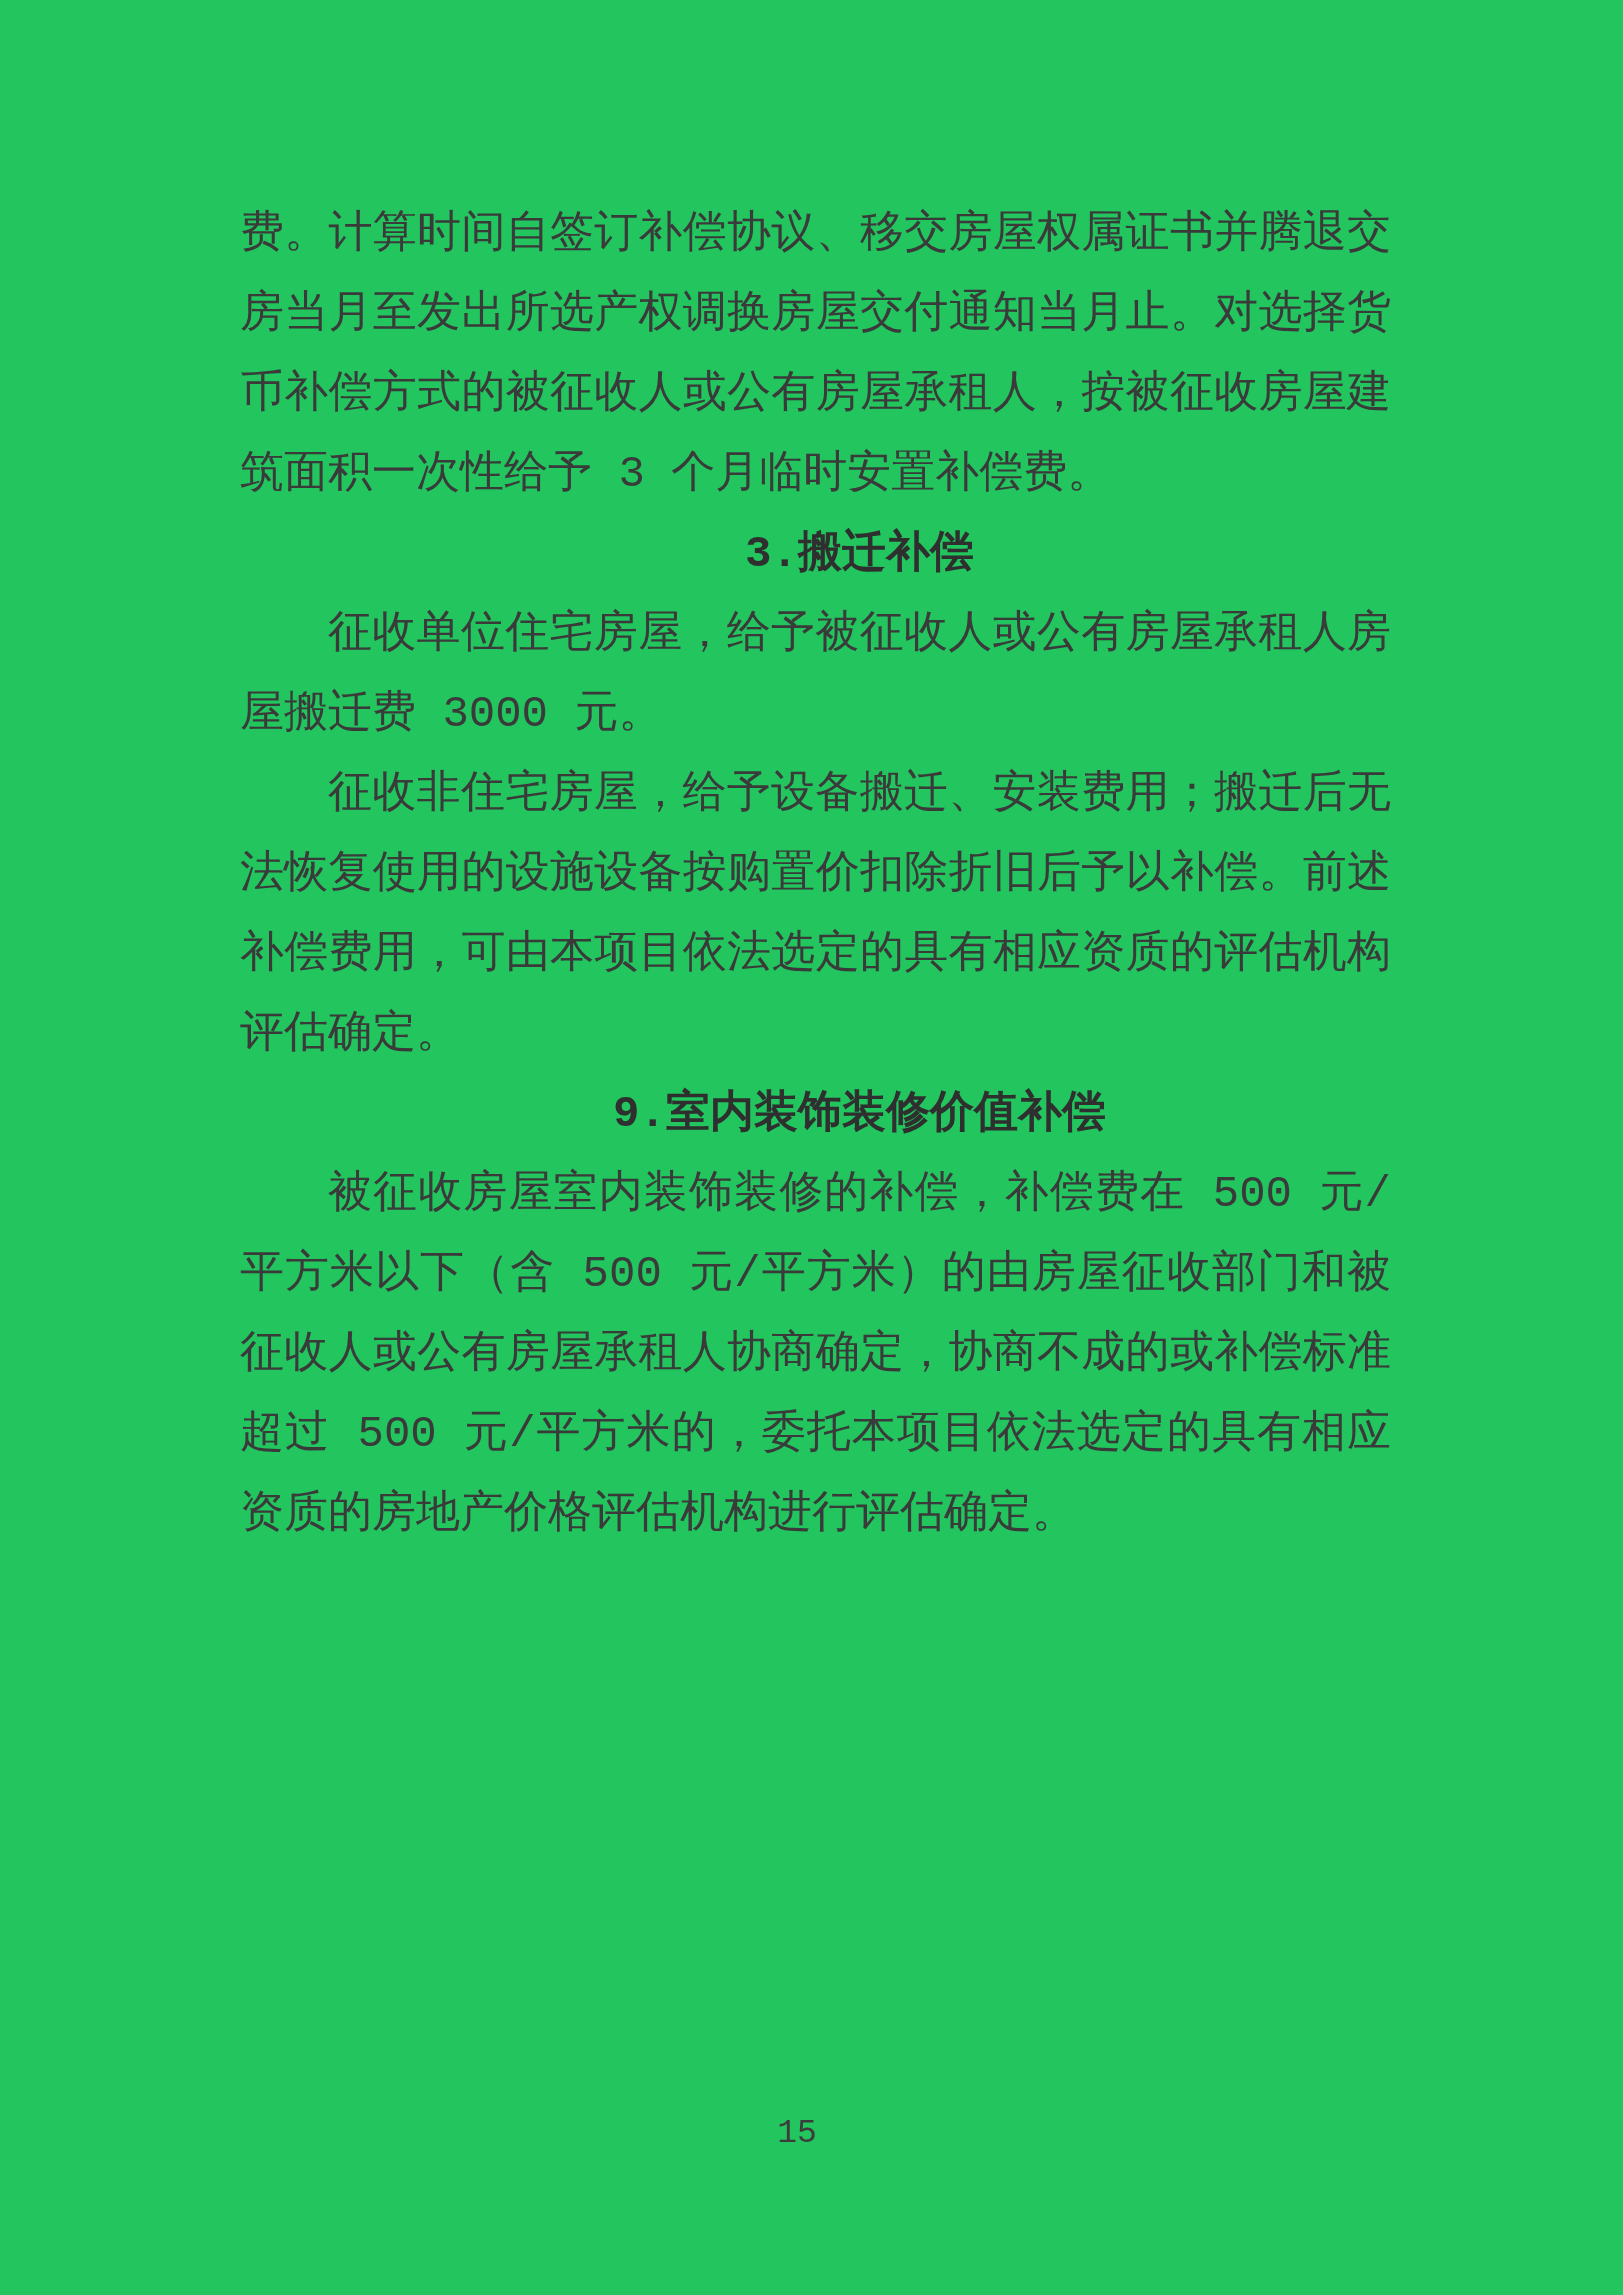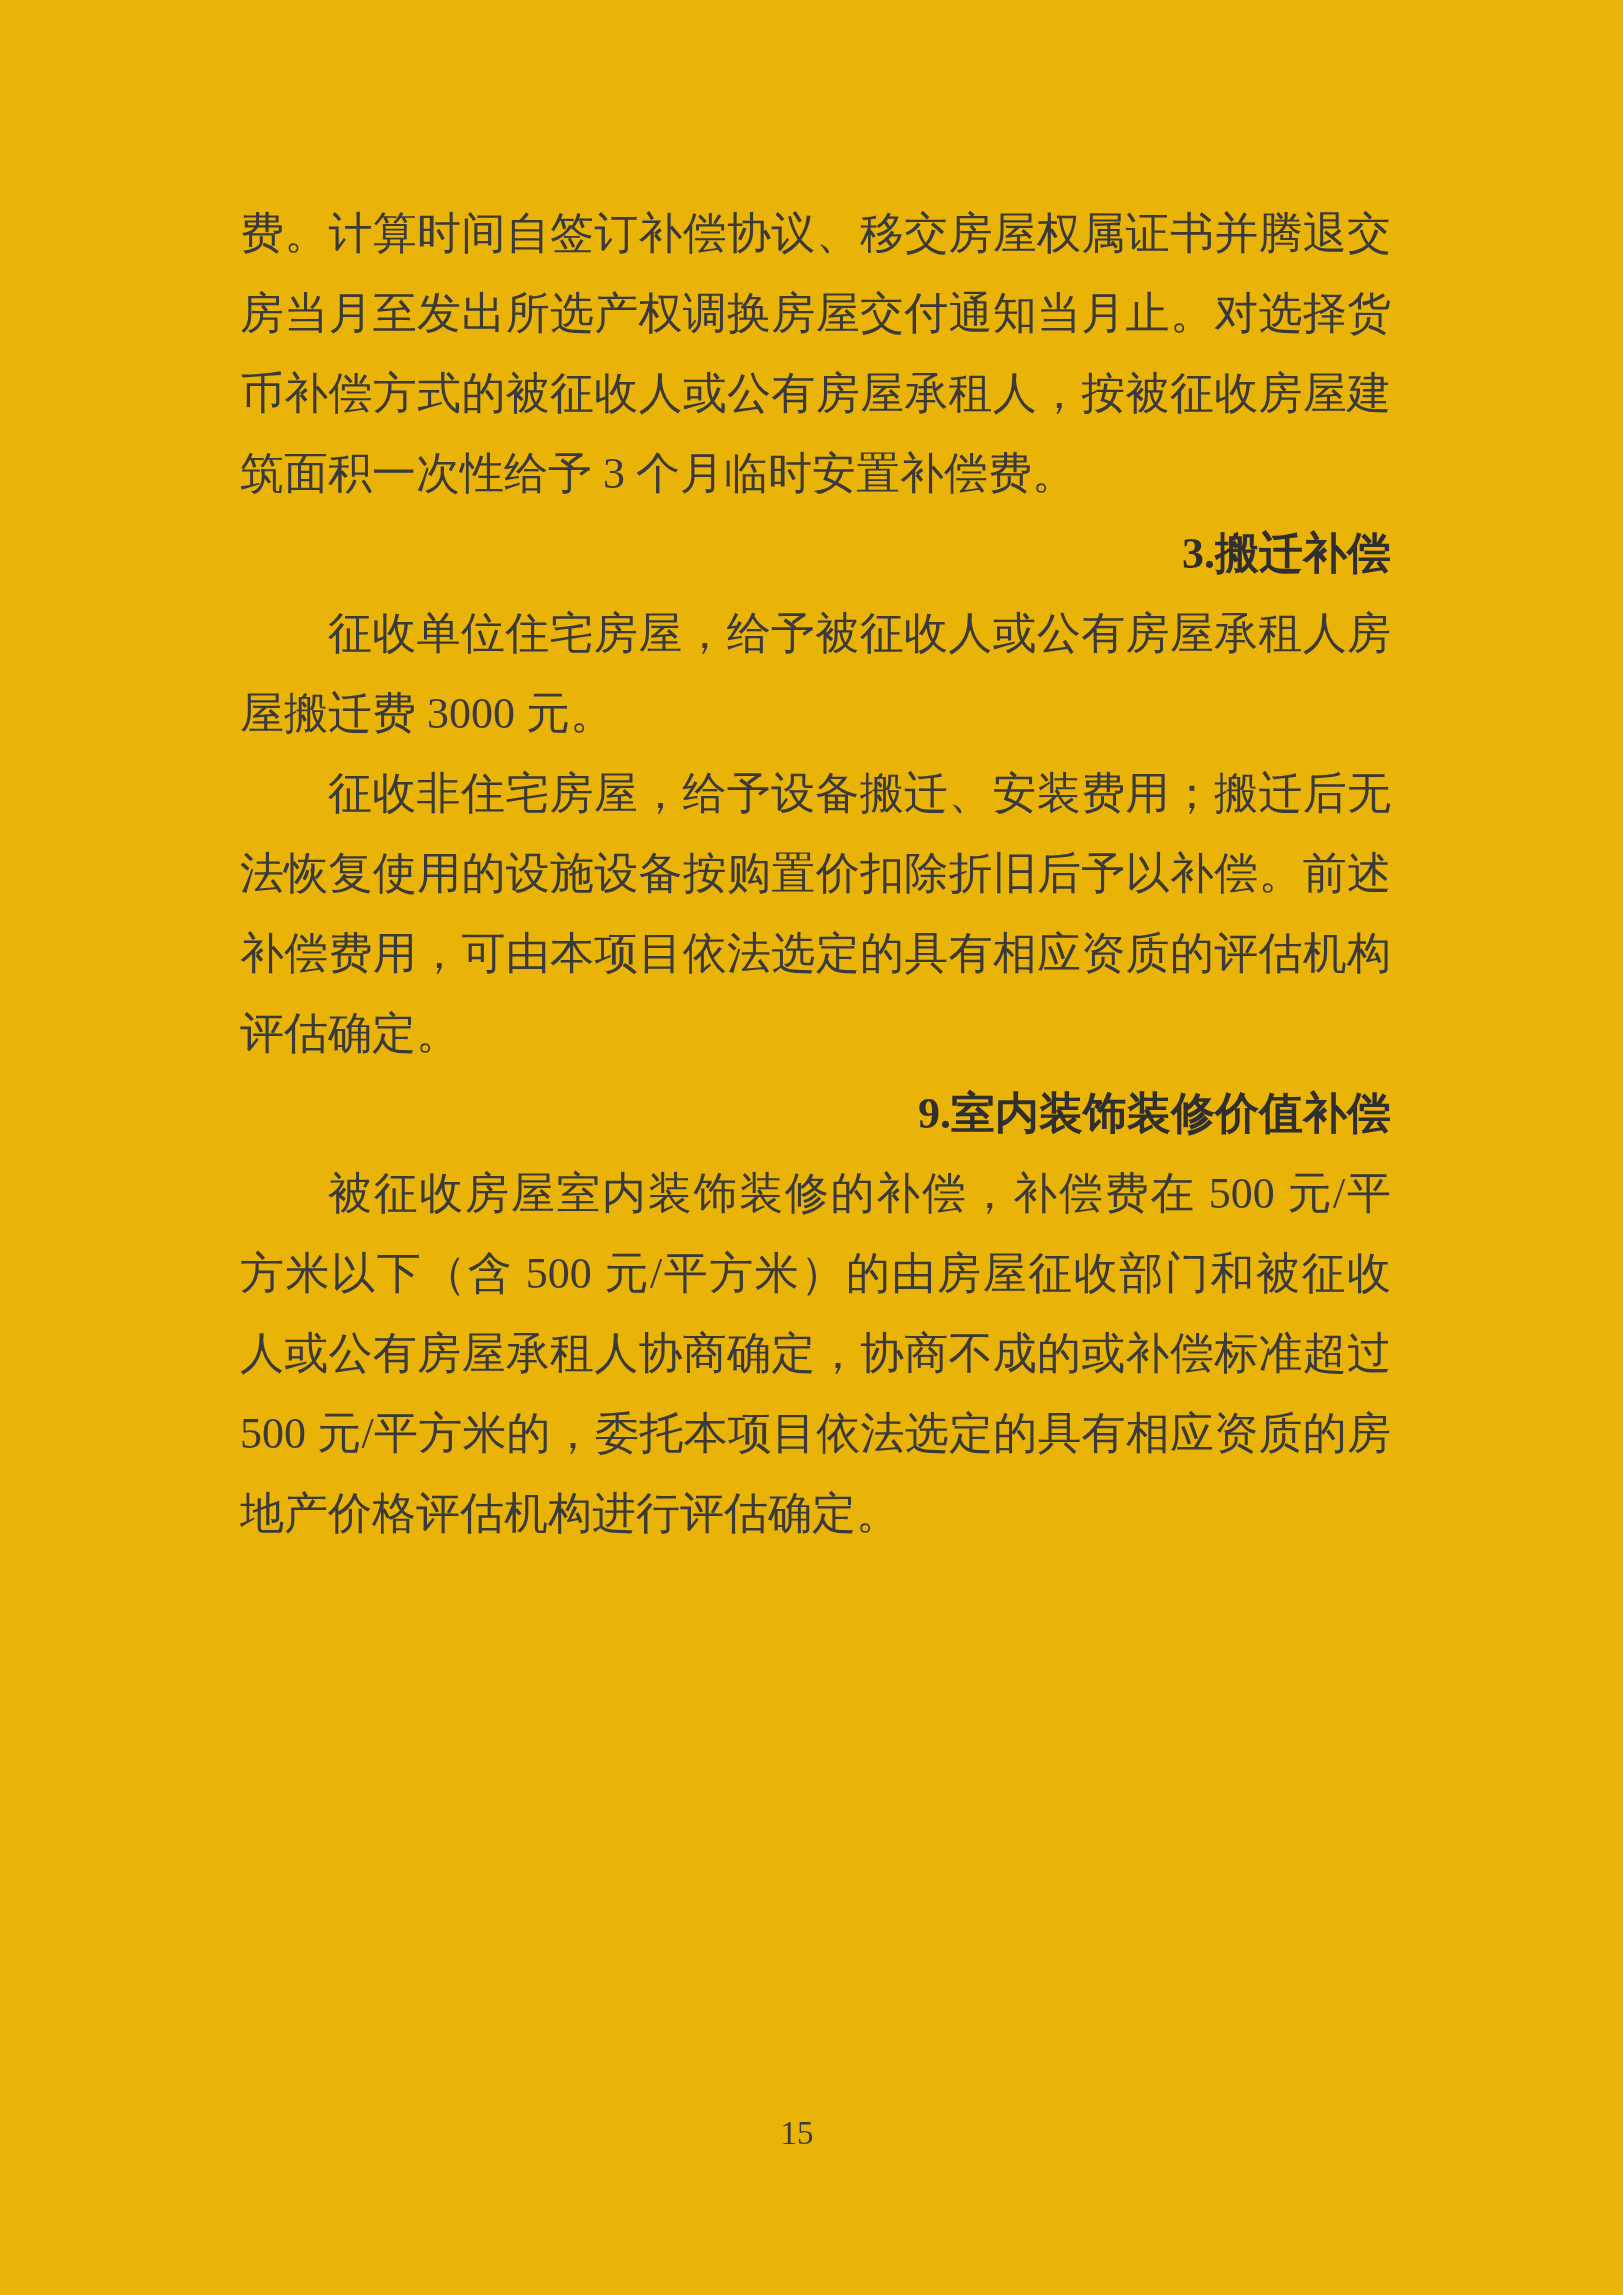--- a/index.html
+++ b/index.html
@@ -4,23 +4,23 @@
 <style>
   html, body {
     margin: 0;
     padding: 0;
     background: #ffffff;
   }
   .page {
     position: relative;
     width: 1623px;
     height: 2295px;
-    background: #eab308;
+    background: #22c55e;
     overflow: hidden;
-    font-family: Liberation Serif, serif;
+    font-family: Liberation Mono, monospace;
     color: #3a3a3a;
   }
   .content {
     position: absolute;
     left: 240px;
     top: 194px;
     width: 1151px;
   }
   .content p {
     margin: 0;
@@ -29,21 +29,21 @@
     line-height: 80px;
     text-align: justify;
     text-indent: 2em;
     word-break: break-all;
   }
   .content p.no-indent {
     text-indent: 0;
   }
   .content p.heading {
     font-weight: bold;
-    text-align: right;
+    text-align: center;
     color: #2f2f2f;
   }
   .page-number {
     position: absolute;
     top: 2115px;
     left: 0;
     width: 100%;
     text-align: center;
     font-size: 33px;
     line-height: 37px;

